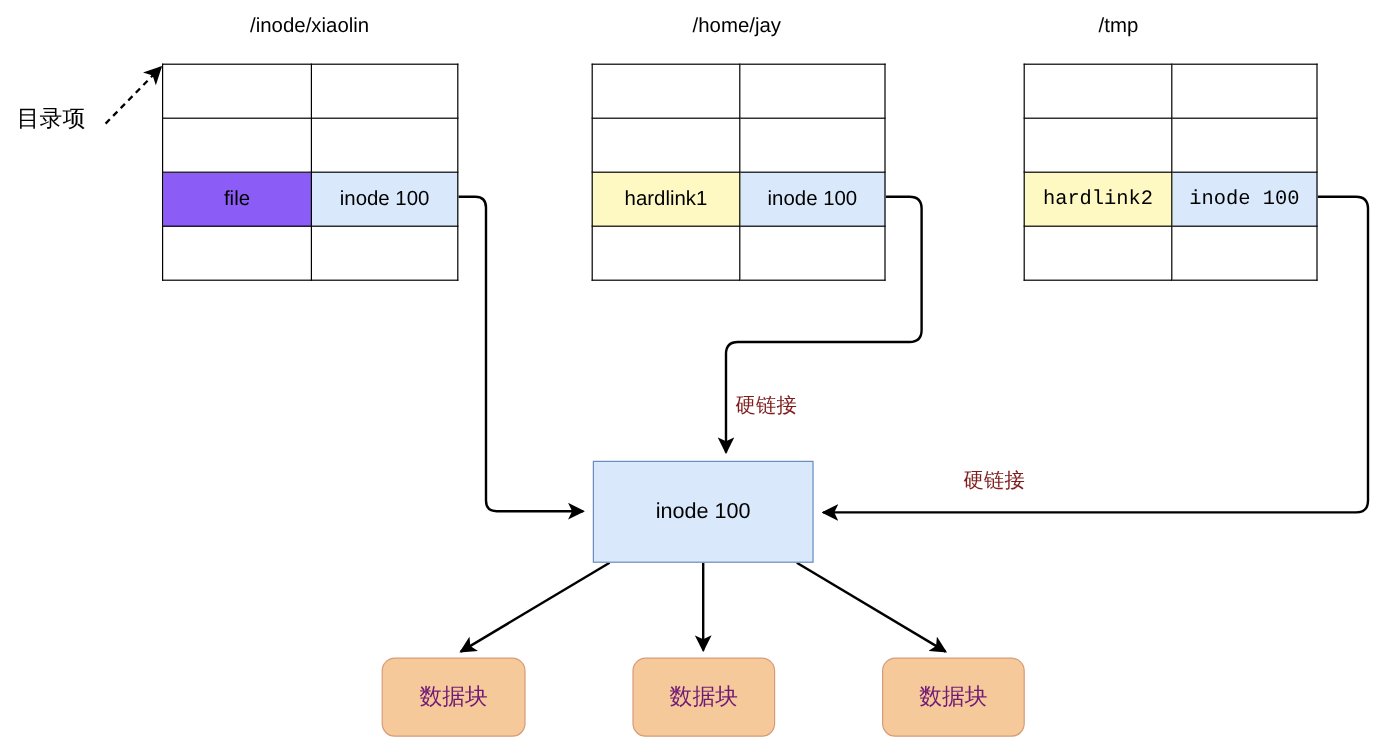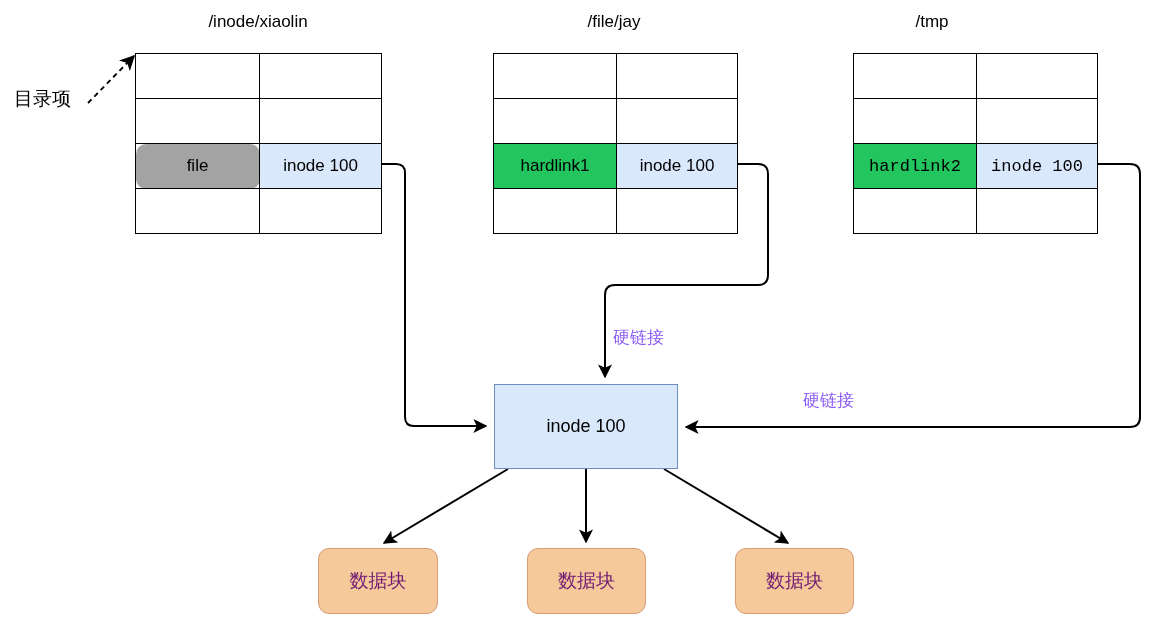--- a/index.html
+++ b/index.html
@@ -44,22 +44,22 @@
   .dir-table td {
     border: 1.6px solid #000000;
     height: 44px;
     padding: 0;
     text-align: center;
     vertical-align: middle;
     font-size: 17px;
     color: #000000;
     white-space: nowrap;
   }
-  .cell-name-file   { background: #a3a3a3; border-radius: 10px; }
-  .cell-name-link   { background: #22c55e; }
+  .cell-name-file   { background: #8b5cf6; }
+  .cell-name-link   { background: #fef9c3; }
   .cell-inode       { background: #dae8fc; }
   .cell-empty       { background: #ffffff; }
 
   
   .inode-node {
     position: absolute;
     background: #dae8fc;
     border: 1.4px solid #6c8ebf;
     box-sizing: border-box;
     display: flex;
@@ -80,21 +80,21 @@
     align-items: center;
     justify-content: center;
     font-size: 19px;
     color: #701a75;
   }
 
   
   .edge-label {
     position: absolute;
     font-size: 17px;
-    color: #8b5cf6;
+    color: #7f1d1d;
     white-space: nowrap;
   }
   .side-label {
     position: absolute;
     font-size: 19px;
     color: #000000;
     white-space: nowrap;
   }
 </style>
 </head>
@@ -153,21 +153,21 @@
         <td class="cell-name-file">file</td>
         <td class="cell-inode">inode 100</td>
       </tr>
       <tr>
         <td class="cell-empty"></td>
         <td class="cell-empty"></td>
       </tr>
     </tbody>
   </table>
 
-  <div class="dir-title" style="left:614px; top:12px;">/file/jay</div>
+  <div class="dir-title" style="left:614px; top:12px;">/home/jay</div>
 
   <table class="dir-table" style="left:493px; top:53px; width:244px;">
     <colgroup>
         <col style="width:123px">
         <col style="width:121px">
       </colgroup>
     <tbody>
       <tr>
         <td class="cell-empty"></td>
         <td class="cell-empty"></td>

